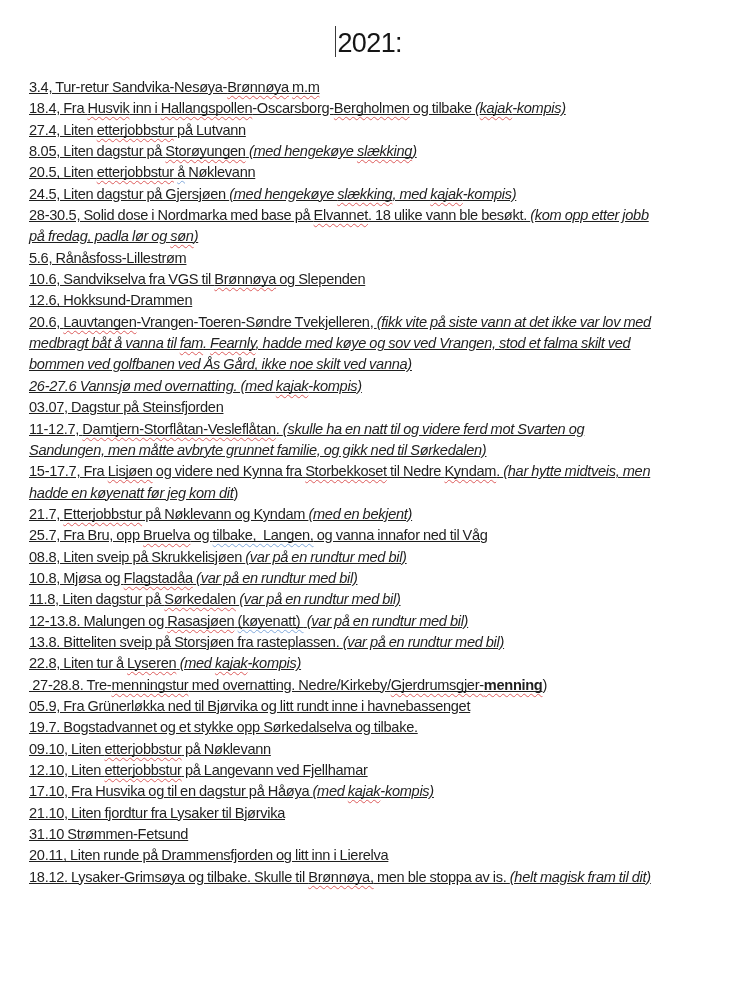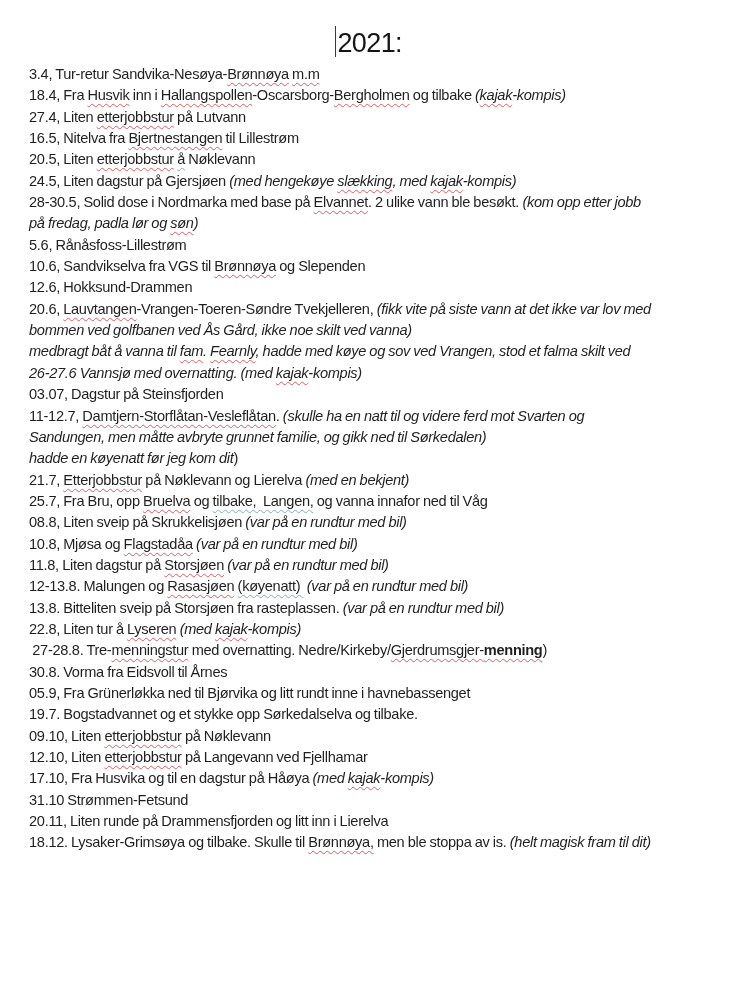--- a/index.html
+++ b/index.html
@@ -4,21 +4,21 @@
 <style>
   html,body { margin:0; padding:0; }
   body {
     width:737px; height:1000px; background:#ffffff; overflow:hidden;
     font-family:"Liberation Sans", sans-serif; color:#1f1f1f;
   }
   .page { position:relative; width:737px; height:1000px; background:#ffffff; }
   .title-row { position:absolute; top:26px; left:0; width:737px; text-align:center; }
   .title { font-size:27px; letter-spacing:-0.6px; color:#151515; }
   .cursor { display:inline-block; width:1.5px; height:31px; background:#3a3a3a; vertical-align:-5px; margin-right:1px; }
-  .doc { position:absolute; left:29px; top:64px; width:694px; }
+  .doc { position:absolute; left:29px; top:77px; width:694px;text-decoration:underline; }
   .line {
     white-space:pre; font-size:14.6px; line-height:21.35px; height:21.35px;
     letter-spacing:-0.3px; word-spacing:-0.5px;
   }
   .em { font-style:italic; }
   .bold { font-weight:bold; }
   .sq-red, .sq-blue {
     text-decoration-line:underline; text-decoration-style:wavy;
     text-decoration-thickness:1px; text-underline-offset:2.5px;
     text-decoration-skip-ink:none;
@@ -30,48 +30,49 @@
 <body>
 
 <div class="page">
   <div class="title-row">
     <span class="cursor"></span><span class="title">2021:</span>
   </div>
   <div class="doc">
       <div class="line"><span>3.4, Tur-retur Sandvika-Nesøya-</span><span class="sq-red">Brønnøya</span><span> </span><span class="sq-red">m.m</span></div>
       <div class="line"><span>18.4, Fra </span><span class="sq-red">Husvik</span><span> inn i </span><span class="sq-red">Hallangspollen</span><span>-Oscarsborg-</span><span class="sq-red">Bergholmen</span><span> og tilbake </span><span class="em">(</span><span class="em sq-red">kajak</span><span class="em">-kompis)</span></div>
       <div class="line"><span>27.4, Liten </span><span class="sq-red">etterjobbstur</span><span> på Lutvann</span></div>
-      <div class="line"><span>16.5, Nitelva fra </span><span class="sq-red">Bjertnestangen</span><span> til Lillestrøm</span></div>
+      <div class="line"><span>8.05, Liten dagstur på </span><span class="sq-red">Storøyungen</span><span> </span><span class="em">(med hengekøye </span><span class="em sq-red">slækking</span><span class="em">)</span></div>
       <div class="line"><span>20.5, Liten </span><span class="sq-red">etterjobbstur</span><span> </span><span class="sq-blue">å</span><span> Nøklevann</span></div>
       <div class="line"><span>24.5, Liten dagstur på Gjersjøen </span><span class="em">(med hengekøye </span><span class="em sq-red">slækking</span><span class="em">, med </span><span class="em sq-red">kajak</span><span class="em">-kompis)</span></div>
-      <div class="line"><span>28-30.5, Solid dose i Nordmarka med base på </span><span class="sq-red">Elvannet</span><span>. 2 ulike vann ble besøkt. </span><span class="em">(kom opp etter jobb</span></div>
+      <div class="line"><span>28-30.5, Solid dose i Nordmarka med base på </span><span class="sq-red">Elvannet</span><span>. 18 ulike vann ble besøkt. </span><span class="em">(kom opp etter jobb</span></div>
       <div class="line"><span class="em">på fredag, padla lør og </span><span class="em sq-red">søn</span><span class="em">)</span></div>
       <div class="line"><span>5.6, Rånåsfoss-Lillestrøm</span></div>
       <div class="line"><span>10.6, Sandvikselva fra VGS til </span><span class="sq-red">Brønnøya</span><span> og Slependen</span></div>
       <div class="line"><span>12.6, Hokksund-Drammen</span></div>
       <div class="line"><span>20.6, </span><span class="sq-red">Lauvtangen</span><span>-Vrangen-Toeren-Søndre Tvekjelleren, </span><span class="em">(fikk vite på siste vann at det ikke var lov med</span></div>
+      <div class="line"><span class="em">medbragt båt å vanna til </span><span class="em sq-red">fam</span><span class="em">. </span><span class="em sq-red">Fearnly</span><span class="em">, hadde med køye og sov ved Vrangen, stod et falma skilt ved</span></div>
       <div class="line"><span class="em">bommen ved golfbanen ved Ås Gård, ikke noe skilt ved vanna)</span></div>
-      <div class="line"><span class="em">medbragt båt å vanna til </span><span class="em sq-red">fam</span><span class="em">. </span><span class="em sq-red">Fearnly</span><span class="em">, hadde med køye og sov ved Vrangen, stod et falma skilt ved</span></div>
       <div class="line"><span class="em">26-27.6 Vannsjø med overnatting. (med </span><span class="em sq-red">kajak</span><span class="em">-kompis)</span></div>
       <div class="line"><span>03.07, Dagstur på Steinsfjorden</span></div>
       <div class="line"><span>11-12.7, </span><span class="sq-red">Damtjern-Storflåtan-Vesleflåtan</span><span>. </span><span class="em">(skulle ha en natt til og videre ferd mot Svarten og</span></div>
       <div class="line"><span class="em">Sandungen, men måtte avbryte grunnet familie, og gikk ned til Sørkedalen)</span></div>
+      <div class="line"><span>15-17.7, Fra </span><span class="sq-red">Lisjøen</span><span> og videre ned Kynna fra </span><span class="sq-red">Storbekkoset</span><span> til Nedre </span><span class="sq-red">Kyndam</span><span>. </span><span class="em">(har hytte midtveis, men</span></div>
       <div class="line"><span class="em">hadde en køyenatt før jeg kom dit</span><span>)</span></div>
-      <div class="line"><span>21.7, </span><span class="sq-red">Etterjobbstur</span><span> på Nøklevann og Lierelva </span><span class="em">(med en bekjent)</span></div>
+      <div class="line"><span>21.7, </span><span class="sq-red">Etterjobbstur</span><span> på Nøklevann og Kyndam </span><span class="em">(med en bekjent)</span></div>
       <div class="line"><span>25.7, Fra Bru, opp </span><span class="sq-red">Bruelva</span><span> og </span><span class="sq-blue">tilbake,  Langen,</span><span> og vanna innafor ned til Våg</span></div>
       <div class="line"><span>08.8, Liten sveip på Skrukkelisjøen </span><span class="em">(var på en rundtur med bil)</span></div>
       <div class="line"><span>10.8, Mjøsa og </span><span class="sq-red">Flagstadåa</span><span> </span><span class="em">(var på en rundtur med bil)</span></div>
-      <div class="line"><span>11.8, Liten dagstur på </span><span class="sq-red">Storsjøen</span><span> </span><span class="em">(var på en rundtur med bil)</span></div>
+      <div class="line"><span>11.8, Liten dagstur på </span><span class="sq-red">Sørkedalen</span><span> </span><span class="em">(var på en rundtur med bil)</span></div>
       <div class="line"><span>12-13.8. Malungen og </span><span class="sq-red">Rasasjøen</span><span> </span><span class="sq-blue">(køyenatt) </span><span> </span><span class="em">(var på en rundtur med bil)</span></div>
       <div class="line"><span>13.8. Bitteliten sveip på Storsjøen fra rasteplassen. </span><span class="em">(var på en rundtur med bil)</span></div>
       <div class="line"><span>22.8, Liten tur å </span><span class="sq-red">Lyseren</span><span> </span><span class="em">(med </span><span class="em sq-red">kajak</span><span class="em">-kompis)</span></div>
       <div class="line"><span> 27-28.8. Tre-</span><span class="sq-red">menningstur</span><span> med overnatting. Nedre/Kirkeby/</span><span class="sq-red">Gjerdrumsgjer-</span><span class="bold sq-red">menning</span><span>)</span></div>
-      <div class="line"><span>30.8. Vorma fra Eidsvoll til Årnes</span></div>
       <div class="line"><span>05.9, Fra Grünerløkka ned til Bjørvika og litt rundt inne i havnebassenget</span></div>
       <div class="line"><span>19.7. Bogstadvannet og et stykke opp Sørkedalselva og tilbake.</span></div>
       <div class="line"><span>09.10, Liten </span><span class="sq-red">etterjobbstur</span><span> på Nøklevann</span></div>
       <div class="line"><span>12.10, Liten </span><span class="sq-red">etterjobbstur</span><span> på Langevann ved Fjellhamar</span></div>
       <div class="line"><span>17.10, Fra Husvika og til en dagstur på Håøya </span><span class="em">(med </span><span class="em sq-red">kajak</span><span class="em">-kompis)</span></div>
+      <div class="line"><span>21.10, Liten fjordtur fra Lysaker til Bjørvika</span></div>
       <div class="line"><span>31.10 Strømmen-Fetsund</span></div>
       <div class="line"><span>20.11, Liten runde på Drammensfjorden og litt inn i Lierelva</span></div>
       <div class="line"><span>18.12. Lysaker-Grimsøya og tilbake. Skulle til </span><span class="sq-red">Brønnøya,</span><span> men ble stoppa av is. </span><span class="em">(helt magisk fram til dit)</span></div>
     </div>
 </div>
 
 </body></html>

